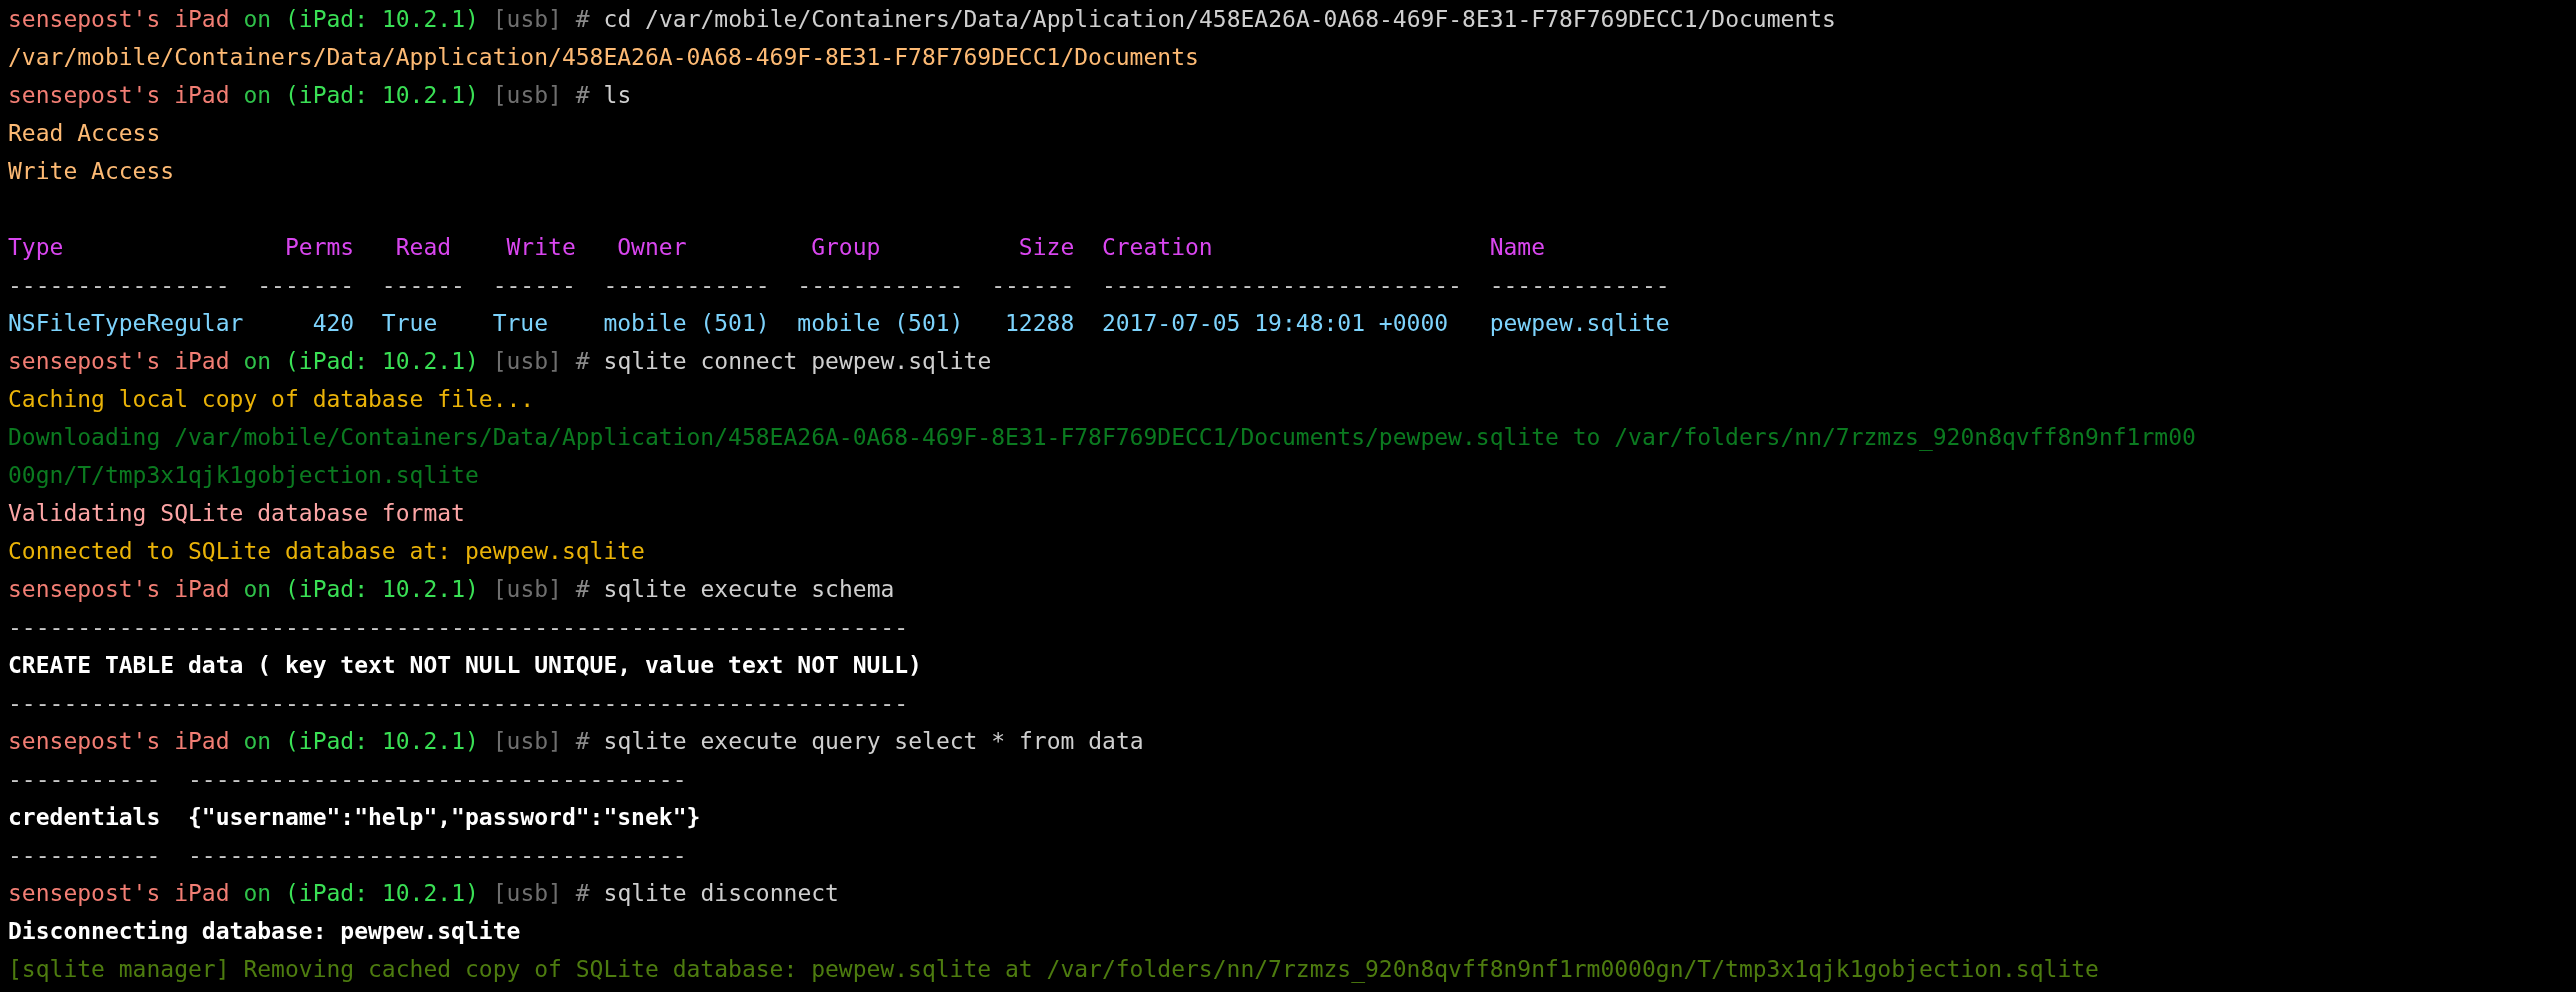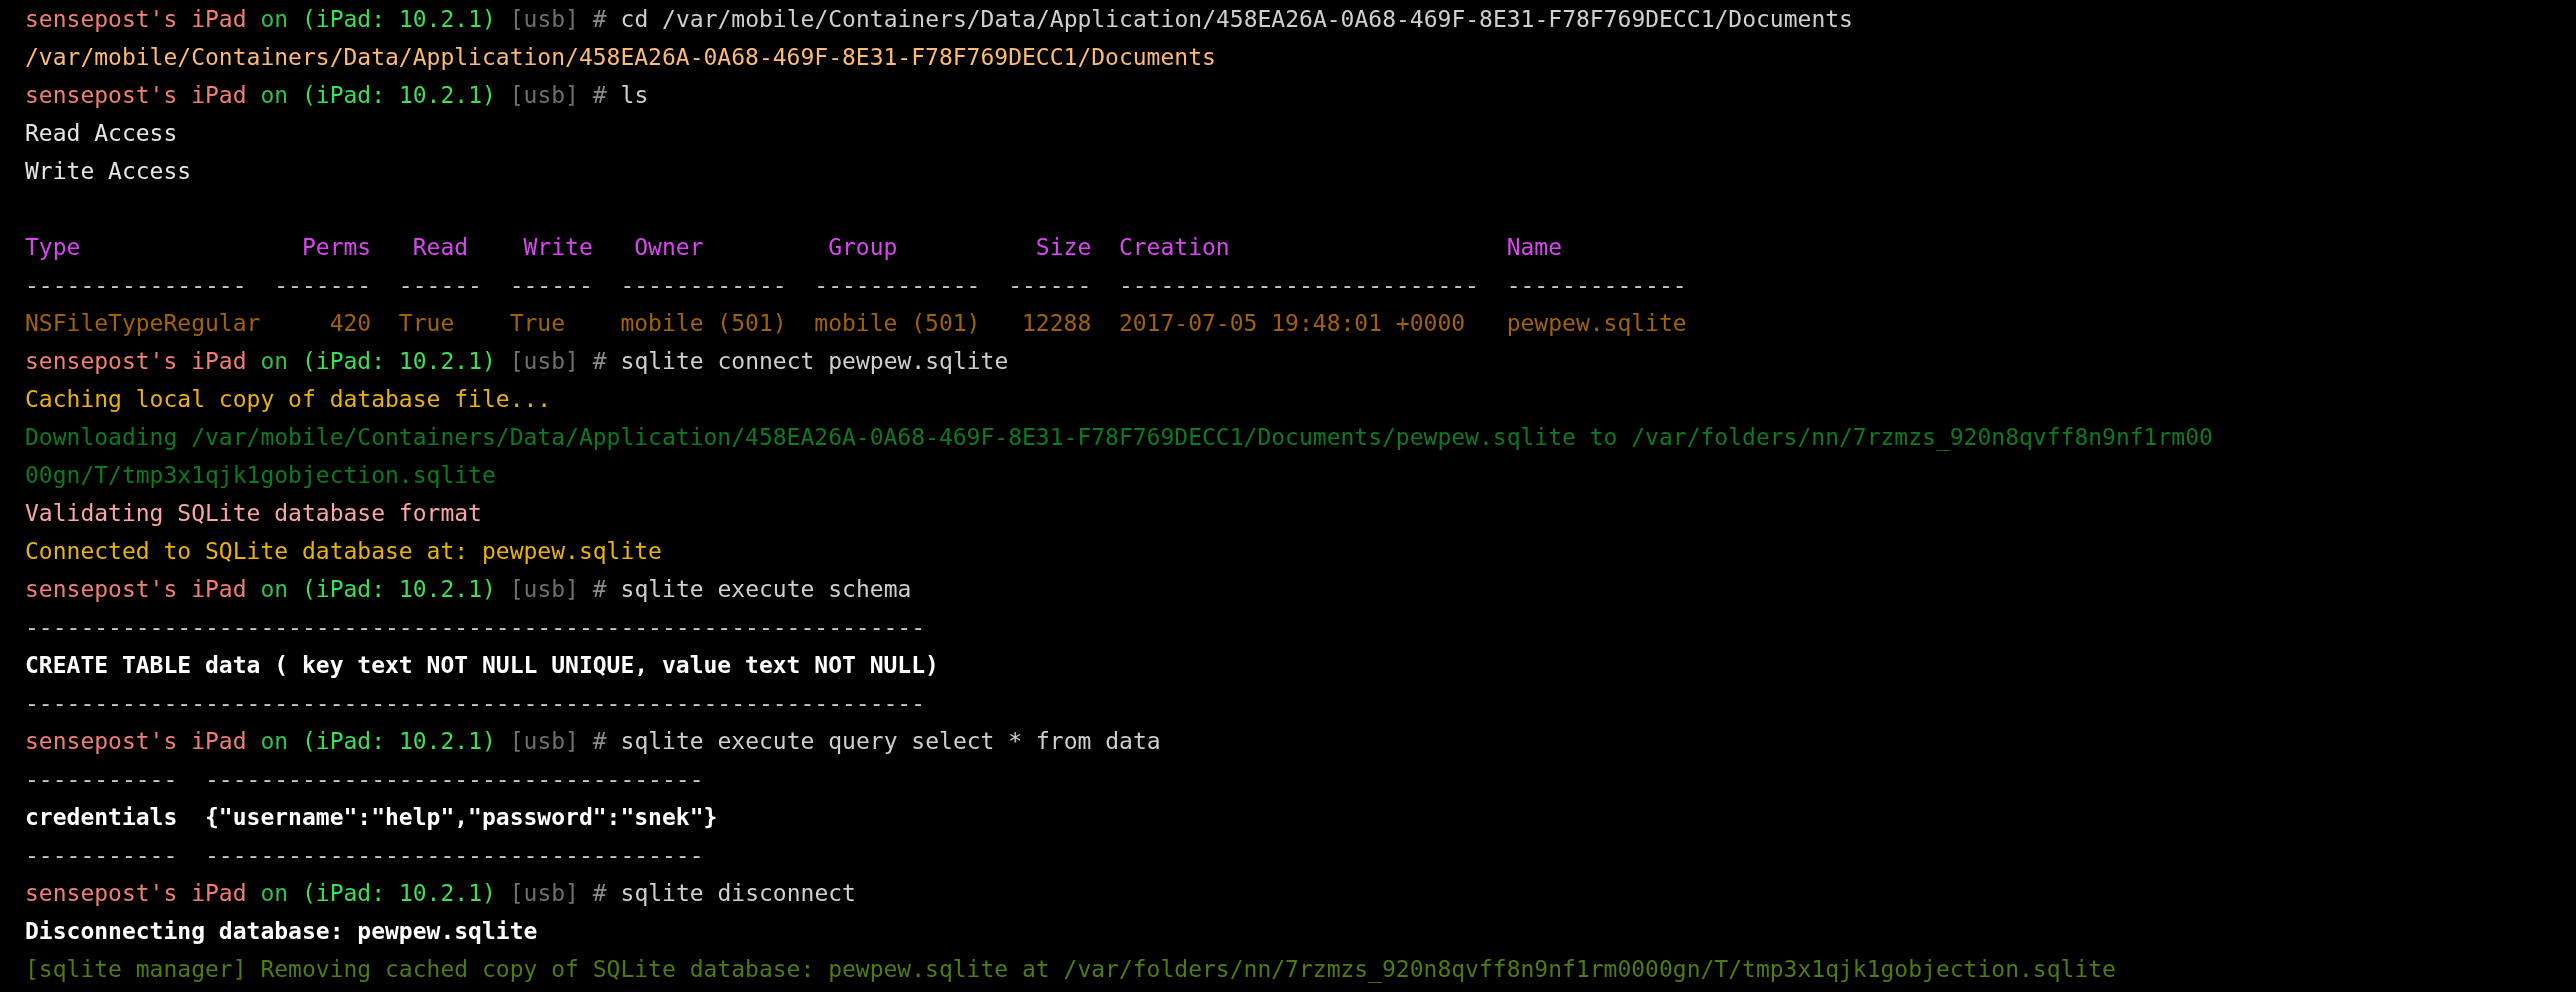--- a/index.html
+++ b/index.html
@@ -10,48 +10,48 @@
   body {
     width: 2576px;
     height: 993px;
     overflow: hidden;
     font-family: "DejaVu Sans Mono", "Liberation Mono", monospace;
   }
   #terminal {
     width: 2328px;
     height: 993px;
     background: #000000;
-    padding: 0px 0 0 25px;
+    padding: 0px 0 0 8px;
     box-sizing: border-box;
     font-size: 23px;
     line-height: 38px;
     letter-spacing: 0px;
     white-space: pre;
     text-decoration: underline;
   }
   .line {
     white-space: pre;
     height: 38px;
     display: block;
   }
   
   .c-host      { color: #f27e74; }      
   .c-on        { color: #2fc14a; }      
   .c-dev       { color: #3ae055; }      
   .c-usb       { color: #6f6f6f; }      
   .c-hash      { color: #8a8a8a; }      
   .c-cmd       { color: #cfcfcf; }      
   .c-path      { color: #fdba74; }      
-  .c-green     { color: #e5e5e5; }      
+  .c-green     { color: #fdba74; }      
   .c-green-br  { color: #eab308; }      
   .c-greendim  { color: #0b7a20; margin-top: 25px; }      
   .c-grey      { color: #fca5a5; }      
   .c-greydim   { color: #4d7c0f; }      
   .c-white     { color: #ffffff; font-weight: bold; text-align: center; }  
   .c-dash      { color: #c9c9c9; }      
   .c-tblhdr    { color: #d946ef; }      
-  .c-tblcell   { color: #a16207; }
+  .c-tblcell   { color: #7dd3fc; }
 </style>
 </head>
 <body>
 
 <div id="terminal"><div class="line"><span class="c-host">sensepost's iPad</span><span class="c-cmd"> </span><span class="c-on">on</span><span class="c-cmd"> </span><span class="c-dev">(iPad: 10.2.1)</span><span class="c-cmd"> </span><span class="c-usb">[usb]</span><span class="c-cmd"> </span><span class="c-hash">#</span><span class="c-cmd"> </span><span class="c-cmd">cd /var/mobile/Containers/Data/Application/458EA26A-0A68-469F-8E31-F78F769DECC1/Documents</span></div><div class="line"><span class="c-path">/var/mobile/Containers/Data/Application/458EA26A-0A68-469F-8E31-F78F769DECC1/Documents</span></div><div class="line"><span class="c-host">sensepost's iPad</span><span class="c-cmd"> </span><span class="c-on">on</span><span class="c-cmd"> </span><span class="c-dev">(iPad: 10.2.1)</span><span class="c-cmd"> </span><span class="c-usb">[usb]</span><span class="c-cmd"> </span><span class="c-hash">#</span><span class="c-cmd"> </span><span class="c-cmd">ls</span></div><div class="line"><span class="c-green">Read Access</span></div><div class="line"><span class="c-green">Write Access</span></div><div class="line"><span class="c-grey"> </span></div><div class="line"><span class="c-tblhdr">Type                Perms   Read    Write   Owner         Group          Size  Creation                    Name</span></div><div class="line"><span class="c-dash">----------------  -------  ------  ------  ------------  ------------  ------  --------------------------  -------------</span></div><div class="line"><span class="c-tblcell">NSFileTypeRegular     420  True    True    mobile (501)  mobile (501)   12288  2017-07-05 19:48:01 +0000   pewpew.sqlite</span></div><div class="line"><span class="c-host">sensepost's iPad</span><span class="c-cmd"> </span><span class="c-on">on</span><span class="c-cmd"> </span><span class="c-dev">(iPad: 10.2.1)</span><span class="c-cmd"> </span><span class="c-usb">[usb]</span><span class="c-cmd"> </span><span class="c-hash">#</span><span class="c-cmd"> </span><span class="c-cmd">sqlite connect pewpew.sqlite</span></div><div class="line"><span class="c-green-br">Caching local copy of database file...</span></div><div class="line"><span class="c-greendim">Downloading /var/mobile/Containers/Data/Application/458EA26A-0A68-469F-8E31-F78F769DECC1/Documents/pewpew.sqlite to /var/folders/nn/7rzmzs_920n8qvff8n9nf1rm00</span></div><div class="line"><span class="c-greendim">00gn/T/tmp3x1qjk1gobjection.sqlite</span></div><div class="line"><span class="c-grey">Validating SQLite database format</span></div><div class="line"><span class="c-green-br">Connected to SQLite database at: pewpew.sqlite</span></div><div class="line"><span class="c-host">sensepost's iPad</span><span class="c-cmd"> </span><span class="c-on">on</span><span class="c-cmd"> </span><span class="c-dev">(iPad: 10.2.1)</span><span class="c-cmd"> </span><span class="c-usb">[usb]</span><span class="c-cmd"> </span><span class="c-hash">#</span><span class="c-cmd"> </span><span class="c-cmd">sqlite execute schema</span></div><div class="line"><span class="c-dash">-----------------------------------------------------------------</span></div><div class="line"><span class="c-white">CREATE TABLE data ( key text NOT NULL UNIQUE, value text NOT NULL)</span></div><div class="line"><span class="c-dash">-----------------------------------------------------------------</span></div><div class="line"><span class="c-host">sensepost's iPad</span><span class="c-cmd"> </span><span class="c-on">on</span><span class="c-cmd"> </span><span class="c-dev">(iPad: 10.2.1)</span><span class="c-cmd"> </span><span class="c-usb">[usb]</span><span class="c-cmd"> </span><span class="c-hash">#</span><span class="c-cmd"> </span><span class="c-cmd">sqlite execute query select * from data</span></div><div class="line"><span class="c-dash">-----------  ------------------------------------</span></div><div class="line"><span class="c-white">credentials  {"username":"help","password":"snek"}</span></div><div class="line"><span class="c-dash">-----------  ------------------------------------</span></div><div class="line"><span class="c-host">sensepost's iPad</span><span class="c-cmd"> </span><span class="c-on">on</span><span class="c-cmd"> </span><span class="c-dev">(iPad: 10.2.1)</span><span class="c-cmd"> </span><span class="c-usb">[usb]</span><span class="c-cmd"> </span><span class="c-hash">#</span><span class="c-cmd"> </span><span class="c-cmd">sqlite disconnect</span></div><div class="line"><span class="c-white">Disconnecting database: pewpew.sqlite</span></div><div class="line"><span class="c-greydim">[sqlite manager] Removing cached copy of SQLite database: pewpew.sqlite at /var/folders/nn/7rzmzs_920n8qvff8n9nf1rm0000gn/T/tmp3x1qjk1gobjection.sqlite</span></div><div class="line"></div></div>
 
 
 </body></html>

